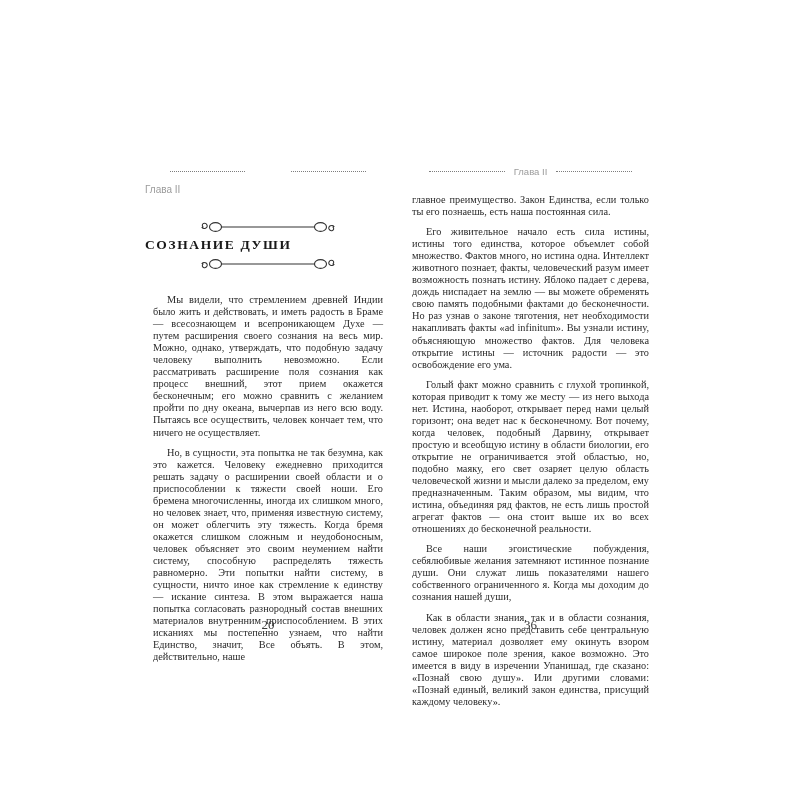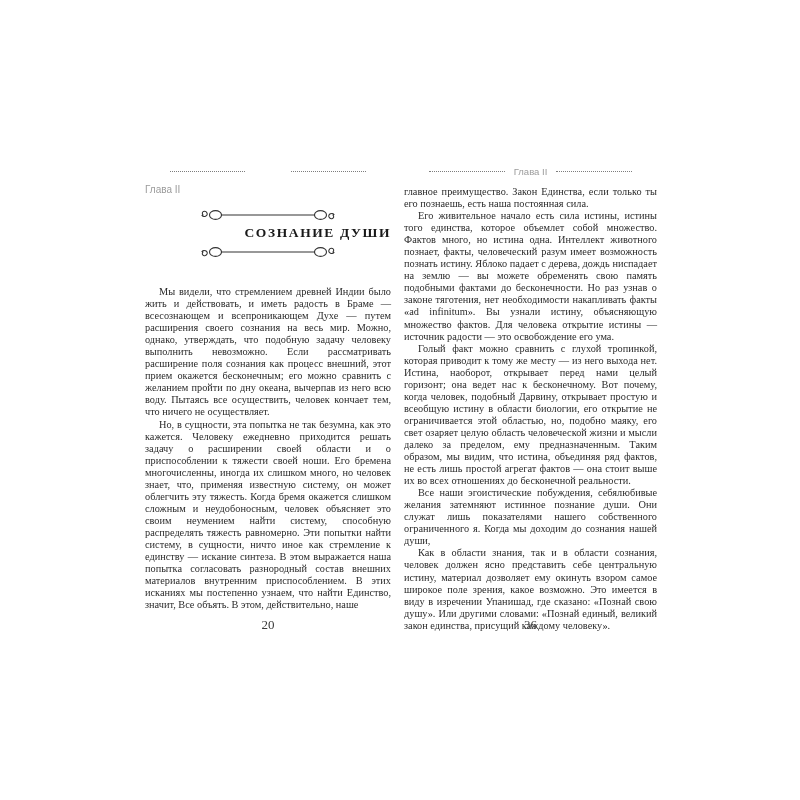--- a/index.html
+++ b/index.html
@@ -34,41 +34,41 @@
     transform:translateY(-1px);
   }
   .chapter-label{
     position:absolute;top:16px;left:0;
     font-family:"Liberation Sans", sans-serif;
     font-size:10px;color:#9b9b9b;
   }
 
   
   .title-block{
-    position:absolute;top:40px;left:0;width:100%;
-    text-align:right;
+    position:absolute;top:52px;left:0;width:100%;
+    text-align:left;
   }
   .ornament{display:block;margin:0 auto;}
   .ornament.flip{transform:scaleY(-1);}
   .chapter-title{
     margin:3px 0 4px 0;
     font-size:13.5px;font-weight:bold;
     letter-spacing:1.6px;color:#191919;
     white-space:nowrap;
   }
 
   
   .body-text{
     position:absolute;left:0;right:0;
     font-size:10.3px;line-height:12.05px;
     text-align:justify;
   }
   .body-left{top:118px;}
   .body-right{top:18px;}
-  .body-text p{margin:0;text-indent:14px;}
+  .body-text p{margin:8px;text-indent:14px;}
   .body-text p.continuation{text-indent:0;}
 
   .page-number{
     position:absolute;top:449px;left:0;width:100%;
     text-align:center;font-size:13px;color:#3a3a3a;
   }
 </style>
 </head>
 <body>
 

